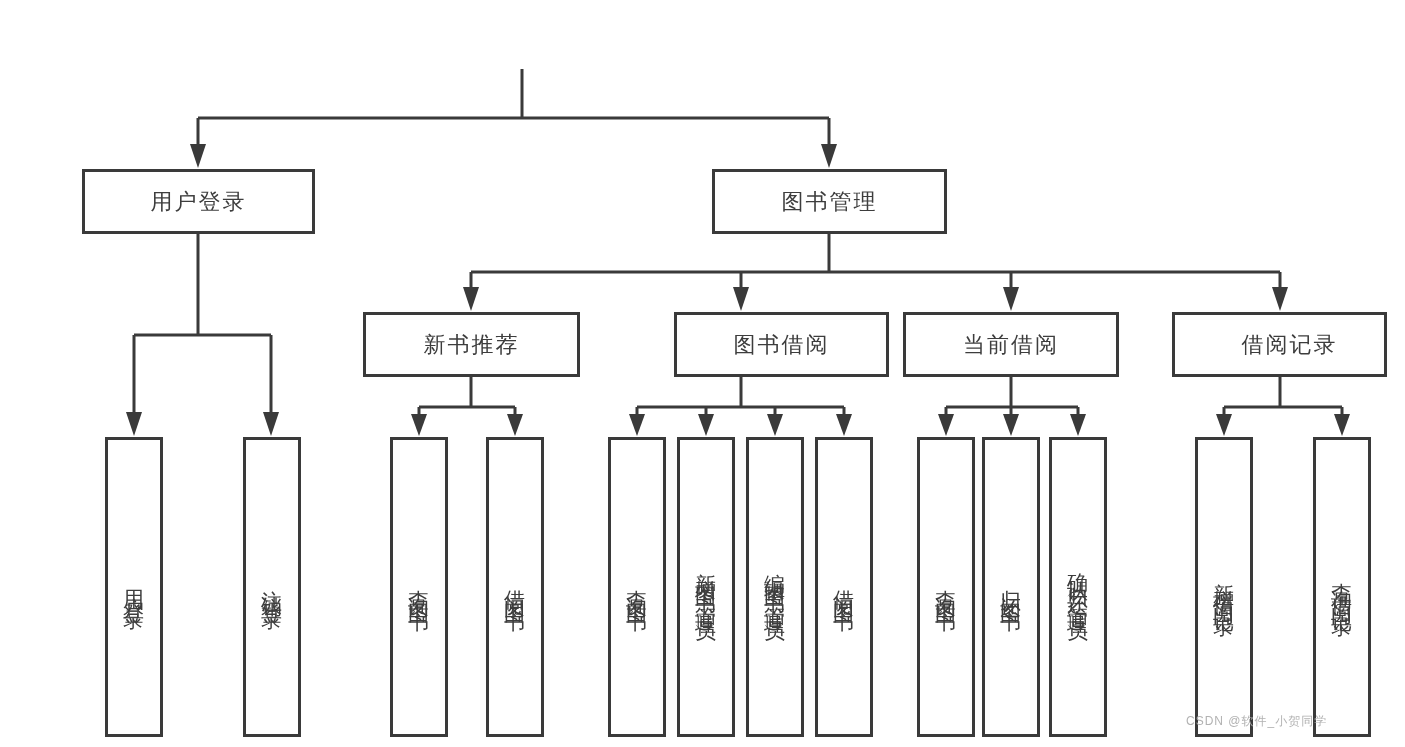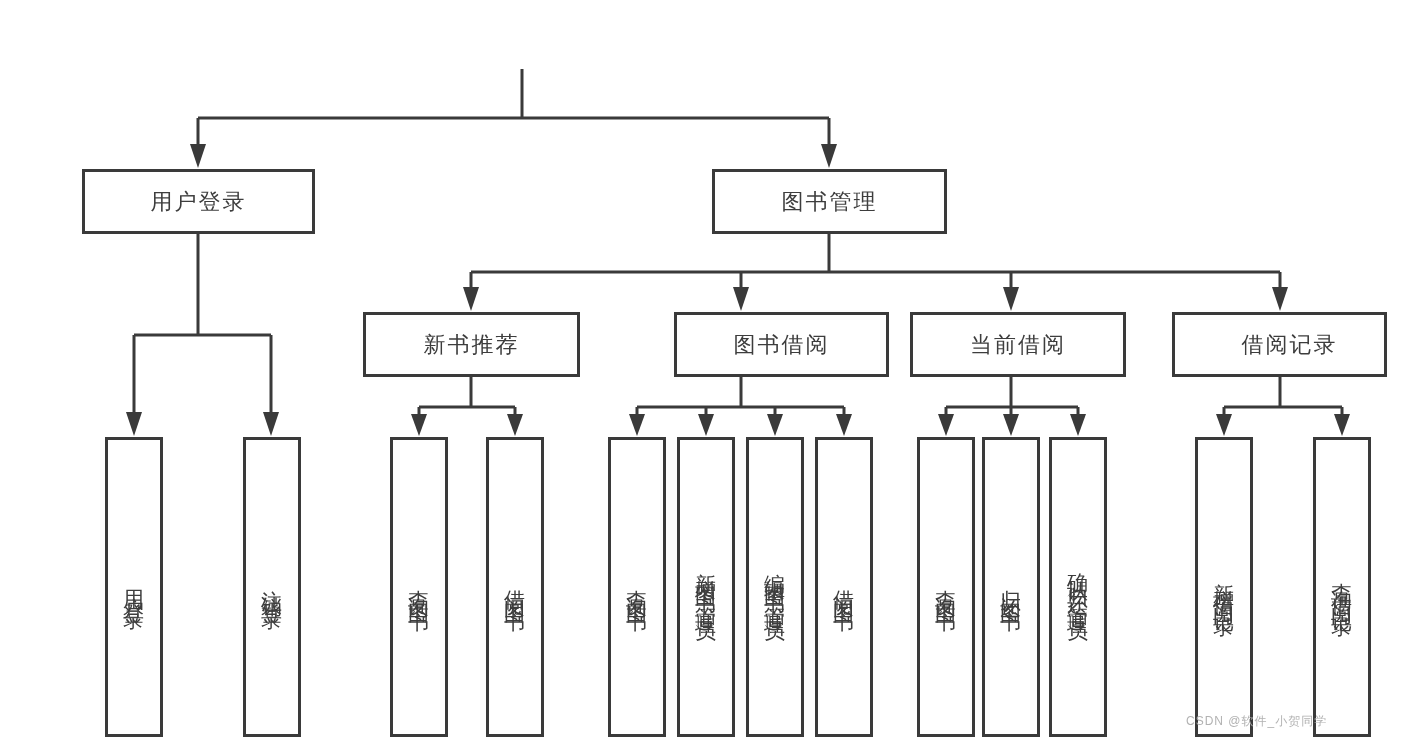--- a/index.html
+++ b/index.html
@@ -84,21 +84,21 @@
       <polygon points="1334,414 1350,414 1342,436"></polygon>
     </g>
   </svg>
 
 
   <div class="box hbox" style="left:82px; top:169px; width:233px; height:65px;">用户登录</div>
   <div class="box hbox" style="left:712px; top:169px; width:235px; height:65px;">图书管理</div>
 
   <div class="box hbox" style="left:363px; top:312px; width:217px; height:65px;">新书推荐</div>
   <div class="box hbox" style="left:634px; top:312px; width:215px; height:65px;margin-left:40px;">图书借阅</div>
-  <div class="box hbox" style="left:903px; top:312px; width:216px; height:65px;margin-left:7px;">当前借阅</div>
+  <div class="box hbox" style="left:903px; top:312px; width:216px; height:65px;">当前借阅</div>
   <div class="box hbox" style="left:1172px; top:312px; width:215px; height:65px;padding-left:20px;">借阅记录</div>
 
   <div class="box vbox" style="left:105px;">
     <span class="vtext">用户登录</span>
   </div>
   <div class="box vbox" style="left:243px;">
     <span class="vtext">注销登录</span>
   </div>
 
   <div class="box vbox" style="left:390px;">

